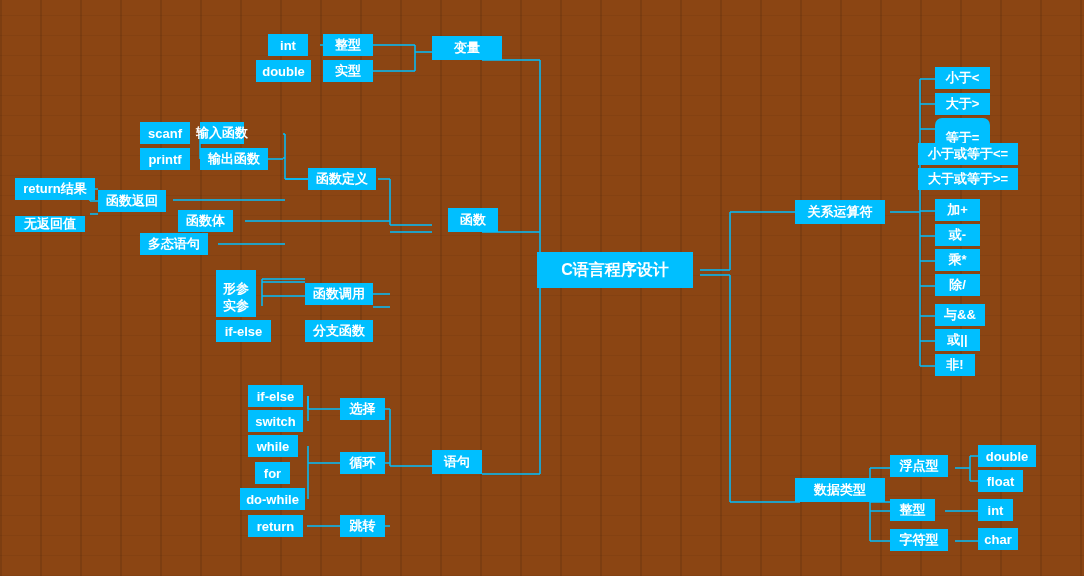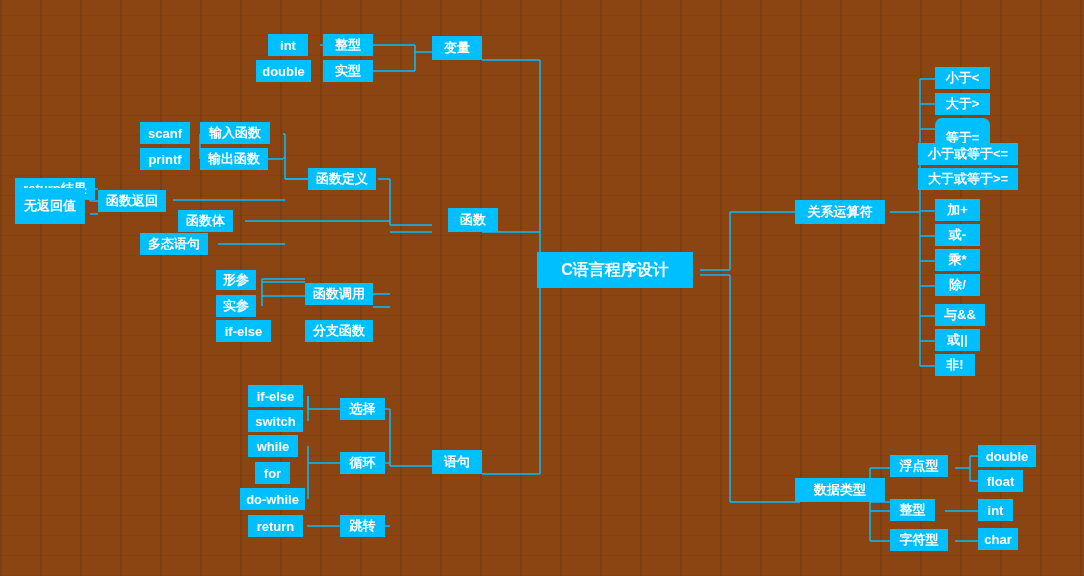--- a/index.html
+++ b/index.html
@@ -165,47 +165,47 @@
   <line x1="970" y1="456" x2="985" y2="456"></line>
   <line x1="970" y1="481" x2="985" y2="481"></line>
 
   <line x1="945" y1="511" x2="985" y2="511"></line>
 
   <line x1="955" y1="541" x2="985" y2="541"></line>
 </svg>
 
 <div class="node node-main" style="left:537px;top:252px;width:156px;height:36px;">C语言程序设计</div>
 
-<div class="node" style="left:432px;top:36px;width:50px;height:24px;">变量</div>
+<div class="node" style="left:432px;top:36px;width:70px;height:24px;">变量</div>
 <div class="node" style="left:432px;top:208px;width:50px;height:24px;margin-left:16px;">函数</div>
 <div class="node" style="left:432px;top:450px;width:50px;height:24px;">语句</div>
 
 <div class="node" style="left:795px;top:200px;width:90px;height:24px;">关系运算符</div>
 <div class="node" style="left:795px;top:478px;width:90px;height:24px;">数据类型</div>
 
 <div class="node" style="left:268px;top:34px;width:40px;height:22px;">int</div>
 <div class="node" style="left:323px;top:34px;width:50px;height:22px;">整型</div>
 <div class="node" style="left:256px;top:60px;width:55px;height:22px;">double</div>
 <div class="node" style="left:323px;top:60px;width:50px;height:22px;">实型</div>
 
 <div class="node" style="left:140px;top:122px;width:50px;height:22px;">scanf</div>
-<div class="node" style="left:200px;top:122px;width:70px;height:22px;">输入函数</div>
+<div class="node" style="left:200px;top:122px;width:44px;height:22px;">输入函数</div>
 <div class="node" style="left:140px;top:148px;width:50px;height:22px;">printf</div>
 <div class="node" style="left:200px;top:148px;width:68px;height:22px;">输出函数</div>
 
 <div class="node" style="left:308px;top:168px;width:68px;height:22px;">函数定义</div>
 
 <div class="node" style="left:15px;top:178px;width:80px;height:22px;">return结果</div>
-<div class="node" style="left:15px;top:188px;width:70px;height:36px;text-align:right;">无返回值</div>
+<div class="node" style="left:15px;top:216px;width:70px;height:16px;text-align:right;">无返回值</div>
 <div class="node" style="left:98px;top:190px;width:68px;height:22px;">函数返回</div>
 
 <div class="node" style="left:178px;top:210px;width:55px;height:22px;">函数体</div>
 <div class="node" style="left:140px;top:233px;width:68px;height:22px;">多态语句</div>
 
-<div class="node" style="left:216px;top:270px;width:40px;height:20px;">形参</div>
+<div class="node" style="left:216px;top:270px;width:40px;height:38px;">形参</div>
 <div class="node" style="left:216px;top:295px;width:40px;height:22px;">实参</div>
 <div class="node" style="left:305px;top:283px;width:68px;height:22px;">函数调用</div>
 
 <div class="node" style="left:216px;top:320px;width:55px;height:22px;">if-else</div>
 <div class="node" style="left:305px;top:320px;width:68px;height:22px;">分支函数</div>
 
 <div class="node" style="left:248px;top:385px;width:55px;height:22px;">if-else</div>
 <div class="node" style="left:248px;top:410px;width:55px;height:22px;">switch</div>
 <div class="node" style="left:340px;top:398px;width:45px;height:22px;">选择</div>
 

